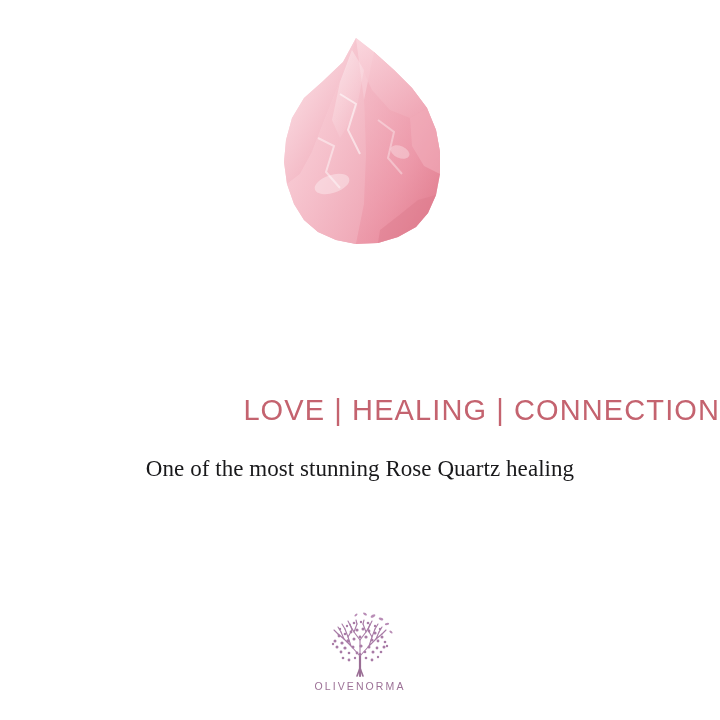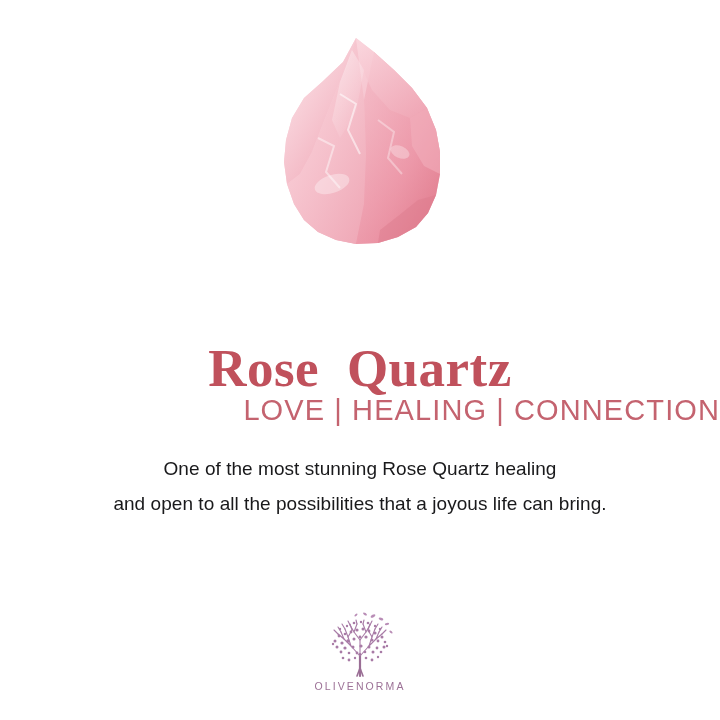--- a/index.html
+++ b/index.html
@@ -72,22 +72,22 @@
     white-space: nowrap;
   }
 
   
   .body-copy {
     position: absolute;
     left: 26px;
     top: 452px;
     width: 668px;
     text-align: center;
-    font-family: Liberation Sans, sans-serif;
-    font-size: 19px;
+    font-family: Liberation Serif, serif;
+    font-size: 23px;
     font-weight: 400;
     line-height: 34.5px;
     color: #19191b;
     letter-spacing: 0.05px;
   }
   .body-copy .ln {
     display: block;
     white-space: nowrap;
   }
 
@@ -185,27 +185,25 @@
       <path d="M80 60 L96 70 L88 96 L100 120" stroke="#FFFFFF" stroke-opacity="0.55" stroke-width="2" fill="none"></path>
       <path d="M58 104 L74 112 L66 138 L80 154" stroke="#FFFFFF" stroke-opacity="0.45" stroke-width="2" fill="none"></path>
       <path d="M118 86 L134 98 L128 124 L142 140" stroke="#FFFFFF" stroke-opacity="0.35" stroke-width="2" fill="none"></path>
 
       <path d="M92 16 L104 36 L96 78 L80 104 L72 86 L80 48 Z" fill="url(#gGlow)" opacity="0.55"></path>
       <ellipse cx="72" cy="150" rx="18" ry="9" fill="#FFFFFF" opacity="0.35" transform="rotate(-18 72 150)"></ellipse>
       <ellipse cx="140" cy="118" rx="10" ry="6" fill="#FFFFFF" opacity="0.30" transform="rotate(24 140 118)"></ellipse>
     </svg>
   </div>
 
-  <h1 class="title">Rose  Quartz</h1>
 
   <div class="subtitle">LOVE | HEALING | CONNECTION</div>
 
   <div class="body-copy">
     <span class="ln">One of the most stunning Rose Quartz healing</span>
-    <span class="ln">and open to all the possibilities that a joyous life can bring.</span>
   </div>
 
   <div class="logo-block">
     <svg class="logo-tree" width="78" height="68" viewBox="0 0 78 68" aria-hidden="true">
       <g stroke="#A87BA6" stroke-width="1.1" fill="none" stroke-linecap="round">
 
         <path d="M39 66 L39 44" stroke-width="2.2" stroke="#9A6E95"></path>
         <path d="M36 66 L39 58 L42 66" stroke-width="1.6" stroke="#9A6E95"></path>
 
         <path d="M39 46 L30 36 M39 46 L48 36 M39 44 L39 30"></path>

